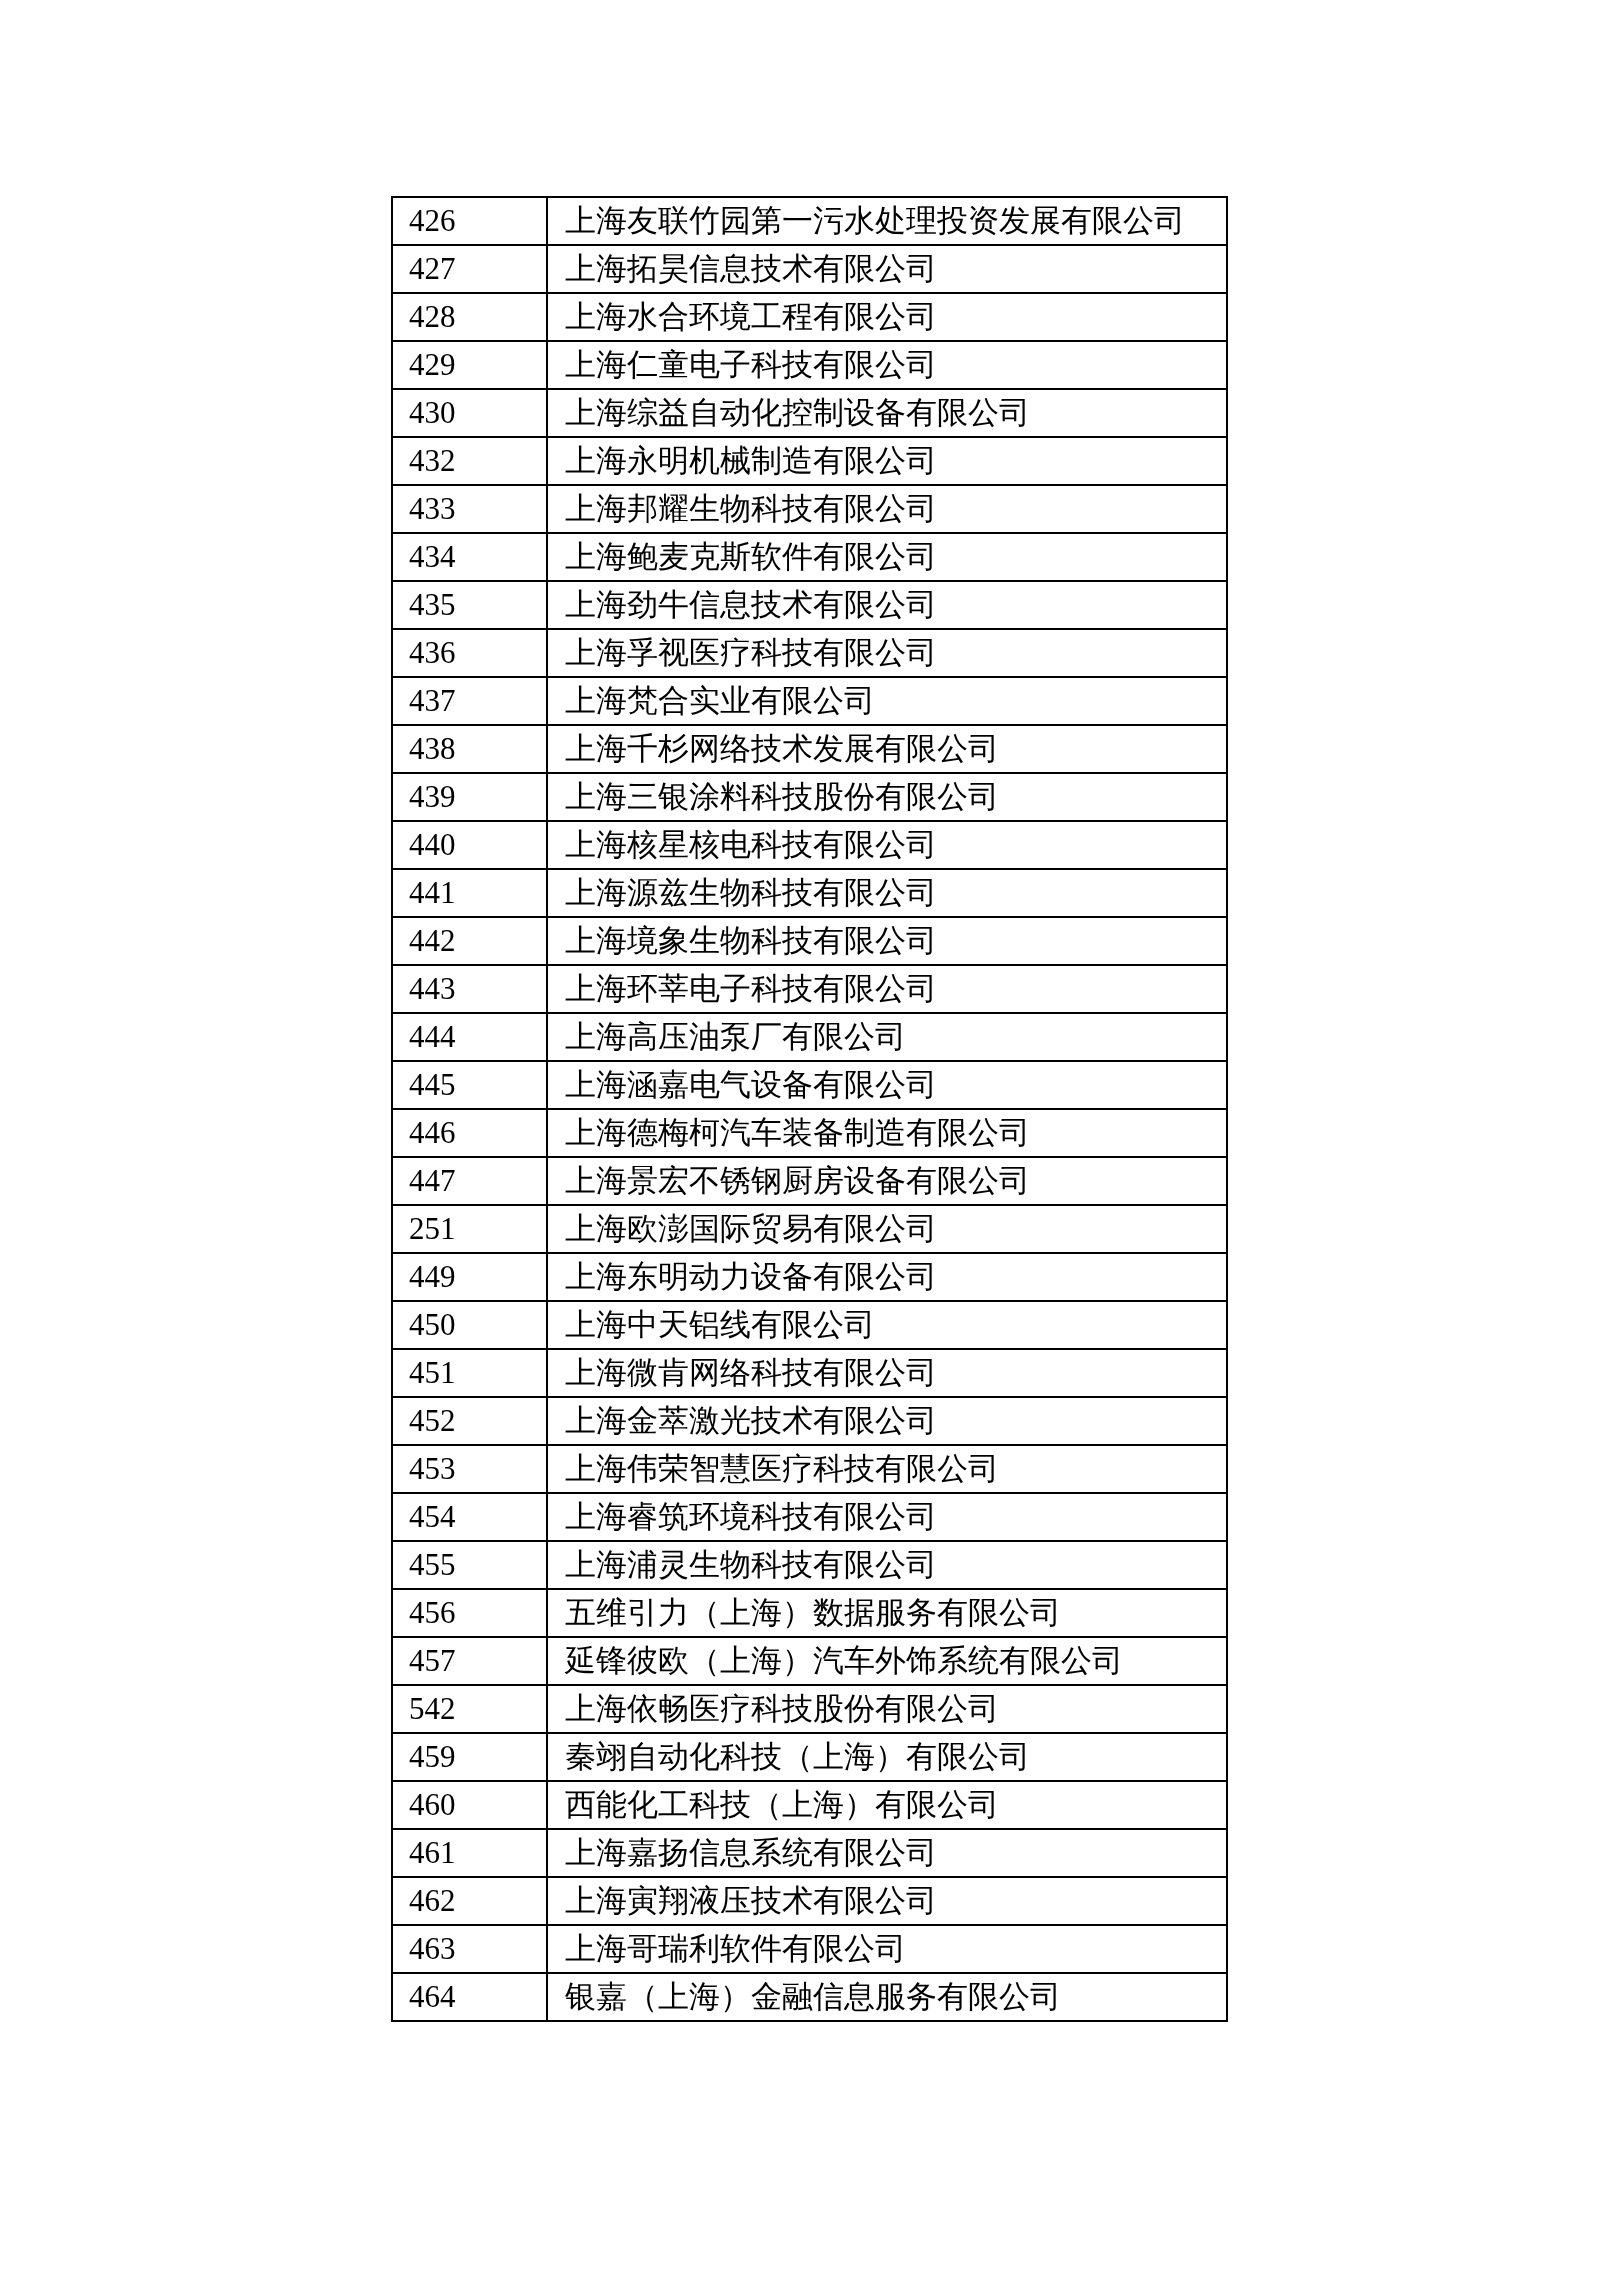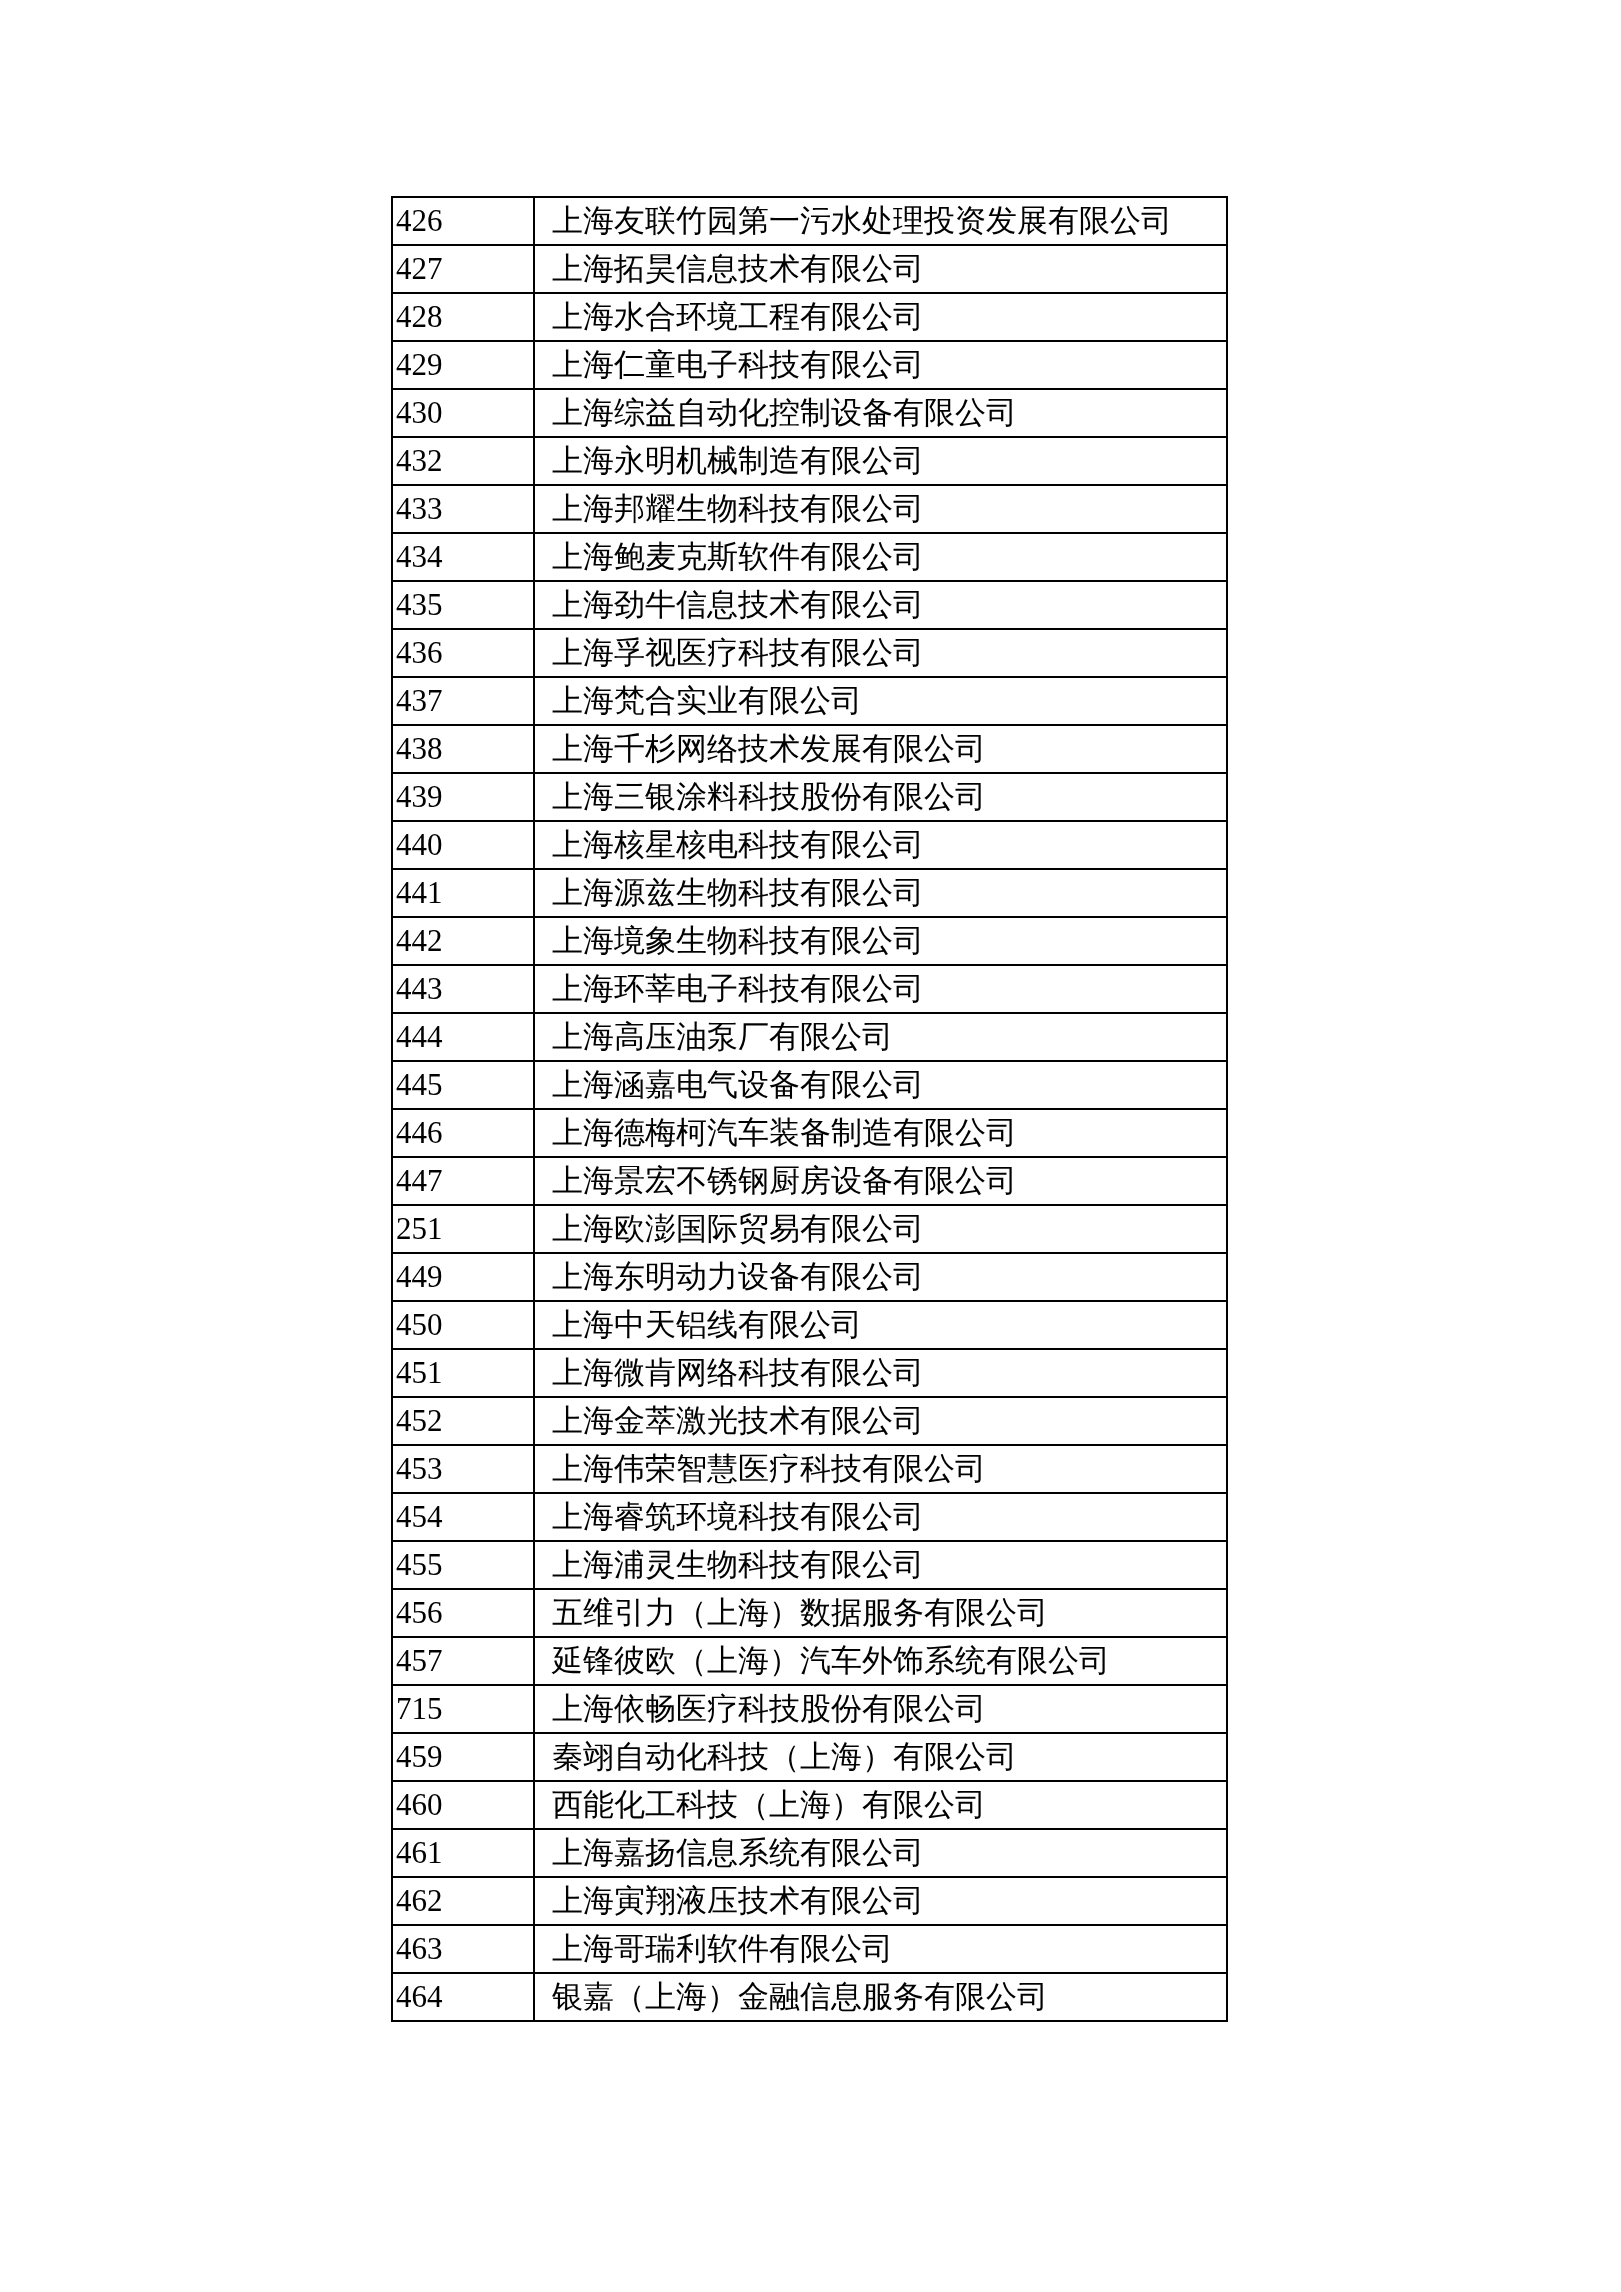--- a/index.html
+++ b/index.html
@@ -29,21 +29,21 @@
     border: 2px solid #000000;
     height: 46px;
     vertical-align: middle;
     font-size: 31px;
     line-height: 1.1;
     white-space: nowrap;
     overflow: hidden;
   }
   td.col-no {
     width: 137px;
-    padding: 0 0 0 3px;
+    padding: 0 0 0 16px;
   }
   td.col-name {
     padding: 0 0 0 17px;
   }
 </style>
 </head>
 <body>
 
 <div class="page">
   <table class="company-table">
@@ -198,21 +198,21 @@
     <td class="col-no">456</td>
     <td class="col-name">五维引力（上海）数据服务有限公司</td>
   </tr>
 
   <tr>
     <td class="col-no">457</td>
     <td class="col-name">延锋彼欧（上海）汽车外饰系统有限公司</td>
   </tr>
 
   <tr>
-    <td class="col-no">715</td>
+    <td class="col-no">542</td>
     <td class="col-name">上海依畅医疗科技股份有限公司</td>
   </tr>
 
   <tr>
     <td class="col-no">459</td>
     <td class="col-name">秦翊自动化科技（上海）有限公司</td>
   </tr>
 
   <tr>
     <td class="col-no">460</td>

